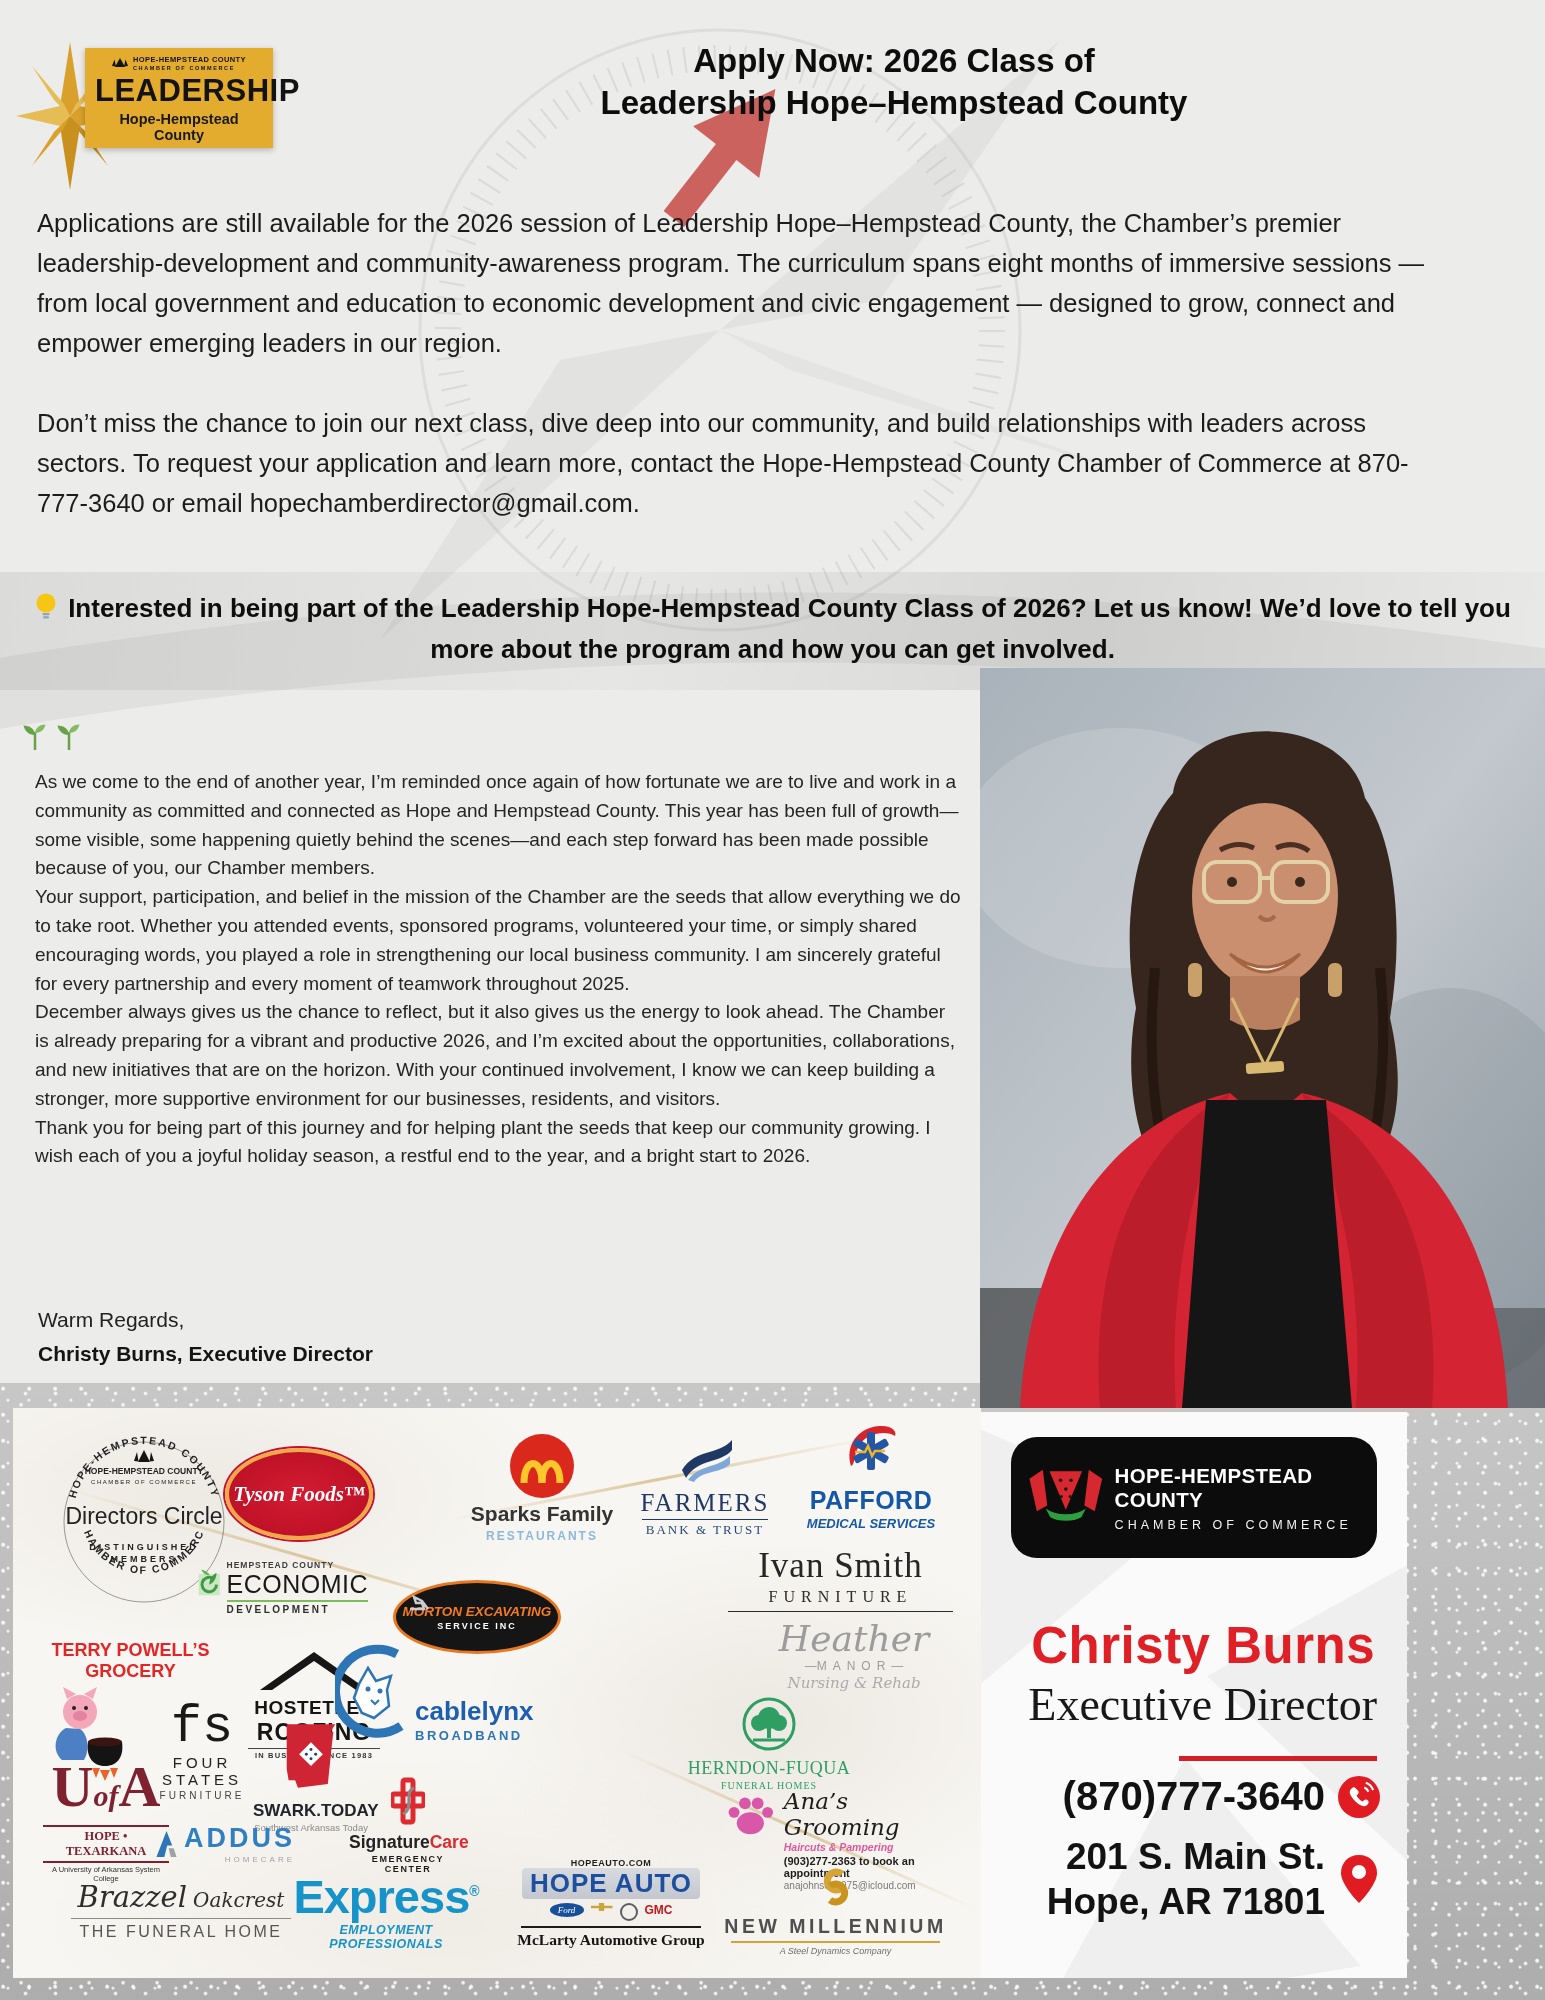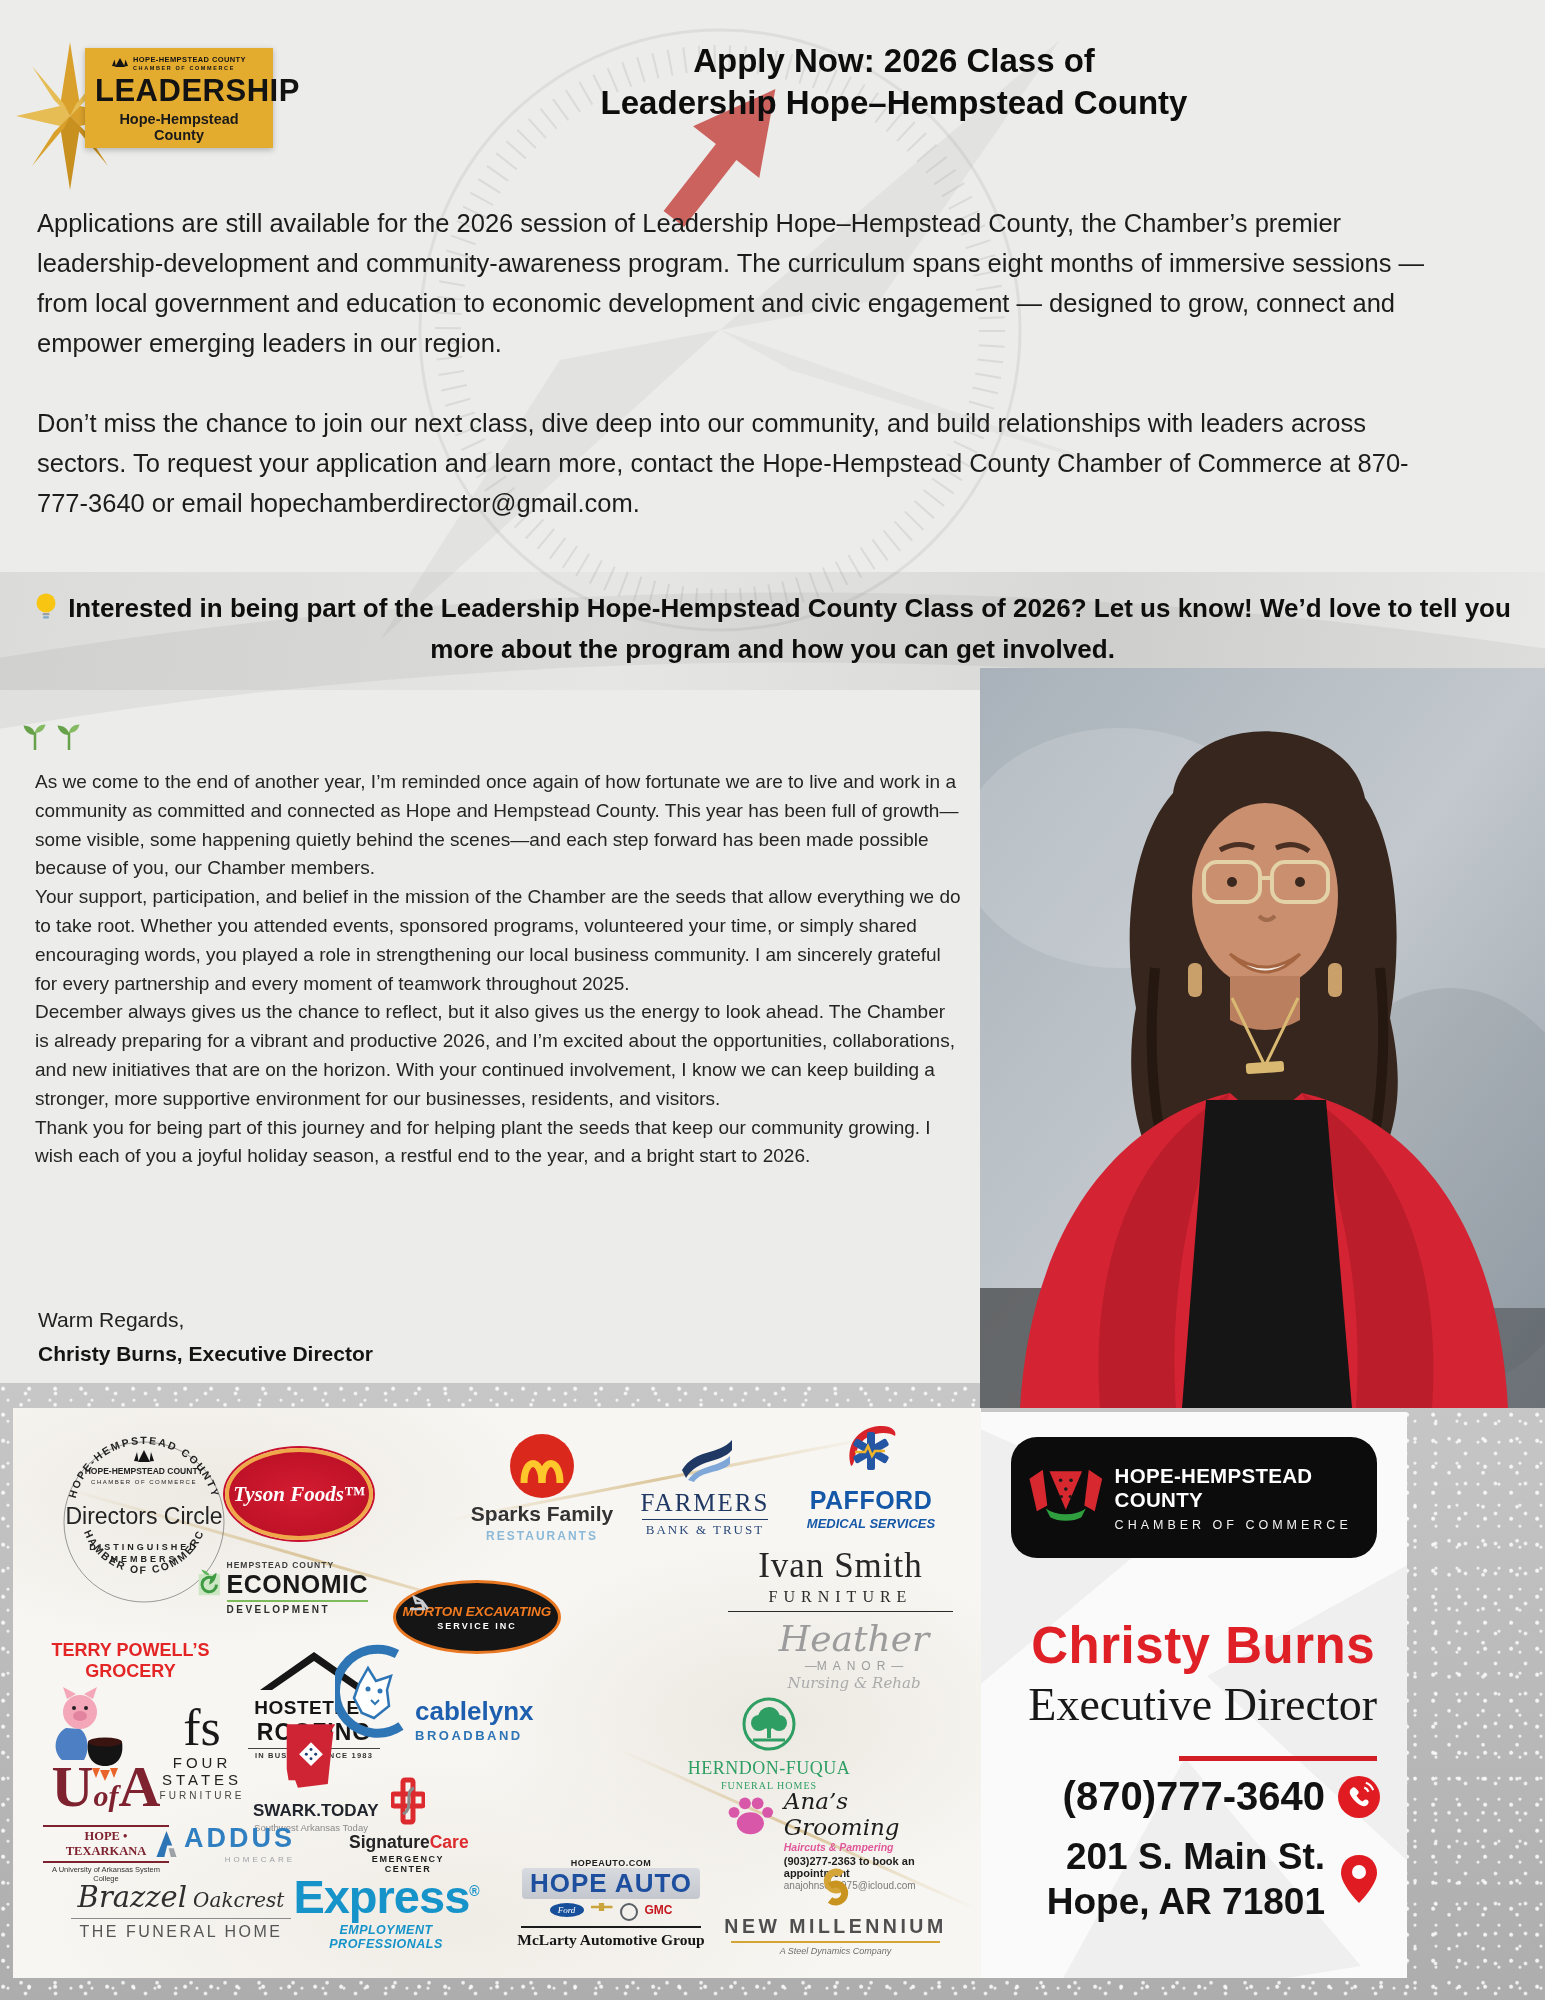--- a/index.html
+++ b/index.html
@@ -75,21 +75,21 @@
   .mcd-name{font-size:21px;font-weight:800;color:#333;margin-top:4px;}
   .mcd-sub{font-size:12px;font-weight:700;letter-spacing:2px;color:#8CB9D8;margin-top:3px;}
   .farmers{left:607px;top:28px;width:170px;text-align:center;}
   .farmers-name{font-family:"Liberation Serif",serif;font-size:25px;letter-spacing:2px;color:#1F3864;margin-top:3px;}
   .farmers-sub{font-family:"Liberation Serif",serif;font-size:13px;letter-spacing:2px;color:#2A4A7B;border-top:1.5px solid #1F3864;display:inline-block;padding:2px 4px 0;margin-top:2px;}
   .pafford{left:780px;top:14px;width:156px;text-align:center;}
   .pafford-name{font-size:25px;font-weight:900;color:#1558A7;letter-spacing:.5px;margin-top:4px;}
   .pafford-sub{font-size:13px;font-weight:700;font-style:italic;color:#1558A7;margin-top:1px;}
   .economic{left:185px;top:152px;width:170px;display:flex;gap:6px;}
   .econ-region{font-size:8.5px;font-weight:700;letter-spacing:1px;color:#3c3c3c;}
-  .econ-name{font-size:25px;font-weight:700;color:#191919;letter-spacing:.5px;border-bottom:2px solid #7DBB5C;padding-bottom:1px;}
+  .econ-name{font-size:25px;font-weight:400;color:#191919;letter-spacing:.5px;border-bottom:2px solid #7DBB5C;padding-bottom:1px;}
   .econ-sub{font-size:10px;font-weight:700;letter-spacing:2.5px;color:#2e2e2e;margin-top:2px;}
   .morton{left:380px;top:172px;width:162px;height:68px;background:#151515;border-radius:50%;border:3px solid #E87722;
           display:flex;flex-direction:column;align-items:center;justify-content:center;}
   .morton-name{font-size:13.5px;font-weight:900;font-style:italic;color:#F47B20;}
   .morton-sub{font-size:9px;font-weight:800;letter-spacing:2px;color:#fff;margin-top:2px;}
   .ivansmith{left:715px;top:138px;width:225px;text-align:center;}
   .ivan-name{font-family:"Liberation Serif",serif;font-size:35px;color:#262626;letter-spacing:1px;}
   .ivan-sub{font-family:"Liberation Serif",serif;font-size:16px;letter-spacing:6px;color:#2b2b2b;border-bottom:1.5px solid #2b2b2b;padding-bottom:5px;margin-top:2px;}
   .terry{left:35px;top:232px;width:165px;}
   .terry-1,.terry-2{font-size:18px;font-weight:800;color:#E32526;text-align:center;}
@@ -99,21 +99,21 @@
   .host-sub{font-size:7.5px;font-weight:700;letter-spacing:1.2px;color:#333;margin-top:2px;border-top:1px solid #444;padding-top:2px;}
   .cablelynx{left:322px;top:232px;width:250px;}
   .cable-name{font-size:26px;font-weight:800;color:#1D5FAE;}
   .cable-sub{font-size:13px;font-weight:600;letter-spacing:2.5px;color:#2E75B6;margin-top:1px;}
   .heather{left:752px;top:210px;width:178px;text-align:center;color:#9C9C9C;}
   .heather-name{font-family:"DejaVu Serif",serif;font-style:italic;font-size:36px;}
   .heather-sub{font-size:12px;letter-spacing:6px;margin-top:0;}
   .heather-sub:before,.heather-sub:after{content:"—";letter-spacing:0;}
   .heather-tag{font-family:"DejaVu Serif",serif;font-style:italic;font-size:15px;margin-top:1px;color:#ABABAB;}
   .fourstates{left:122px;top:296px;width:134px;text-align:center;}
-  .fs-mono{font-family:Liberation Serif, serif;font-size:52px;line-height:48px;color:#191919;}
+  .fs-mono{font-family:Liberation Mono, monospace;font-size:52px;line-height:48px;color:#191919;}
   .fs-name{font-size:15px;letter-spacing:4px;color:#222;margin-top:2px;}
   .fs-sub{font-size:10px;letter-spacing:3px;color:#444;margin-top:2px;}
   .swark{left:240px;top:310px;width:116px;text-align:center;}
   .swark-name{font-size:17px;font-weight:900;color:#20242C;margin-top:3px;}
   .swark-sub{font-size:9.5px;color:#8a8a8a;margin-top:1px;}
   .uofa{left:30px;top:352px;width:126px;text-align:center;}
   .uofa-mono{font-family:"Liberation Serif",serif;color:#7E2230;font-size:58px;line-height:54px;font-weight:700;}
   .uofa-mono .of{font-style:italic;font-size:30px;}
   .uofa-l1{font-family:"Liberation Serif",serif;font-size:12.5px;color:#7E2230;border-top:2px solid #7E2230;border-bottom:2px solid #7E2230;padding:2px 0;margin-top:2px;font-weight:700;}
   .uofa-l2{font-size:7.5px;color:#333;margin-top:2px;}

